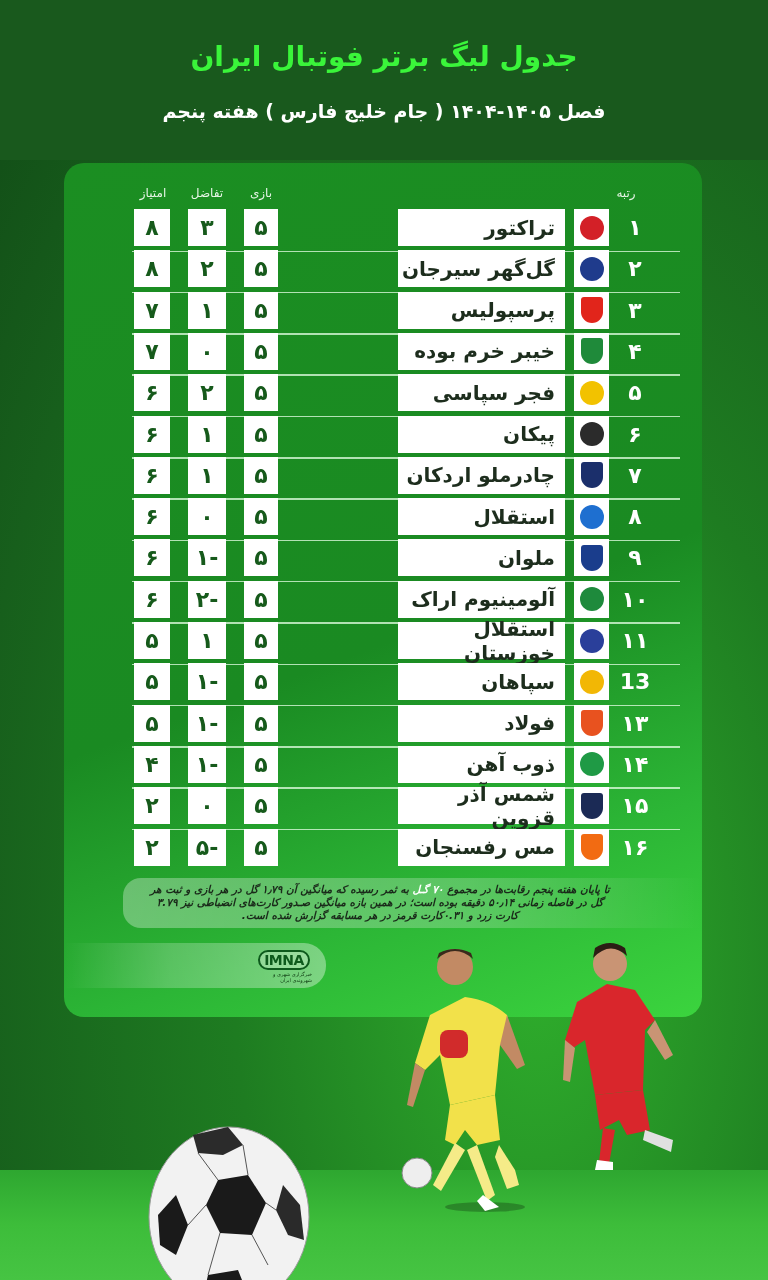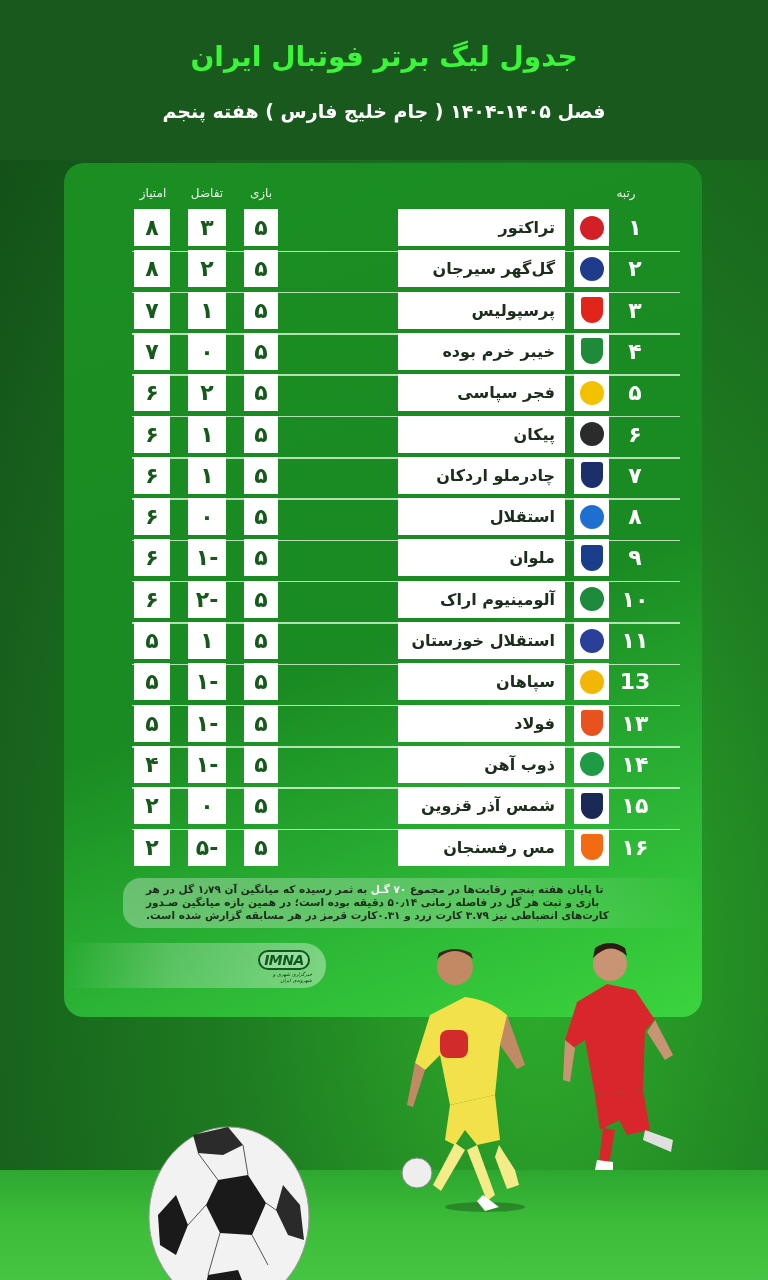--- a/index.html
+++ b/index.html
@@ -41,21 +41,21 @@
   .box {
     position: absolute; top: 0; height: 37px; background: #ffffff;
     color: #165a1b; font-weight: bold; font-size: 22px;
     display: flex; align-items: center; justify-content: center; direction: rtl;
   }
   .box.pts { left: 4px; width: 36px; }
   .box.gd  { left: 58px; width: 38px; }
   .box.gp  { left: 114px; width: 34px; }
   .box.team {
     left: 268px; width: 167px; justify-content: flex-start;
-    padding-right: 10px; font-size: 16px; color: #1d2d1d;
+    padding-right: 10px; font-size: 20px; color: #1d2d1d;
   }
   .box.logo { left: 444px; width: 35px; }
   .logo-circle {
     width: 24px; height: 24px; border-radius: 50%;
     display: flex; align-items: center; justify-content: center;
     font-size: 9px; color: #fff; font-weight: bold;
   }
   .logo-shield {
     width: 22px; height: 26px; border-radius: 3px 3px 11px 11px;
     display: flex; align-items: center; justify-content: center;
@@ -63,32 +63,32 @@
   }
   .rank {
     position: absolute; left: 485px; top: 0; width: 40px; height: 37px;
     display: flex; align-items: center; justify-content: center;
     color: #ffffff; font-size: 22px; font-weight: bold;
   }
   .note {
     position: absolute; left: 123px; top: 878px; width: 579px; height: 50px;
     border-radius: 18px 0 0 18px;
     background: linear-gradient(90deg, rgba(255,255,255,0.32) 0%, rgba(255,255,255,0.22) 60%, rgba(255,255,255,0.0) 100%);
-    direction: rtl; text-align: left; padding: 5px 88px 0 23px;
-    color: #1a2a1a; font-size: 10.5px; font-weight: bold; line-height: 13px;
+    direction: rtl; text-align: center; padding: 5px 88px 0 23px;
+    color: #1a2a1a; font-size: 10.5px; font-weight: bold; line-height: 13px; font-style: italic;
   }
   .note .hl { color: #ffffff; }
   .logo-strip {
     position: absolute; left: 64px; top: 943px; width: 262px; height: 45px;
     border-radius: 0 22px 22px 0;
     background: linear-gradient(90deg, rgba(255,255,255,0.0) 0%, rgba(255,255,255,0.22) 40%, rgba(255,255,255,0.38) 100%);
   }
   .imna {
     position: absolute; left: 256px; top: 950px; width: 56px; height: 32px;
-    display: flex; flex-direction: column; align-items: center; font-style: italic;
+    display: flex; flex-direction: column; align-items: center;
   }
   .imna-mark {
     font-size: 14px; font-weight: bold; color: #0d5a1c; letter-spacing: -0.5px;
     font-family: "DejaVu Sans", sans-serif;
     border: 2px solid #0d5a1c; border-radius: 10px; padding: 0 4px; background: rgba(255,255,255,0.25);
   }
   .imna-sub { font-size: 5px; color: #0d3a10; direction: rtl; margin-top: 1px; }
   .floor {
     position: absolute; left: 0; top: 1170px; width: 768px; height: 110px;
     background: linear-gradient(180deg, #2ea730 0%, #3dbd3a 50%, #46c443 100%);

